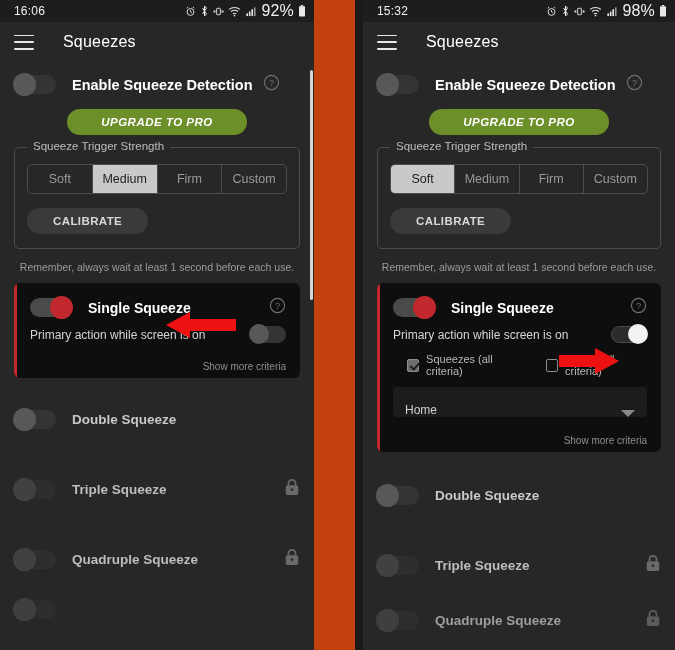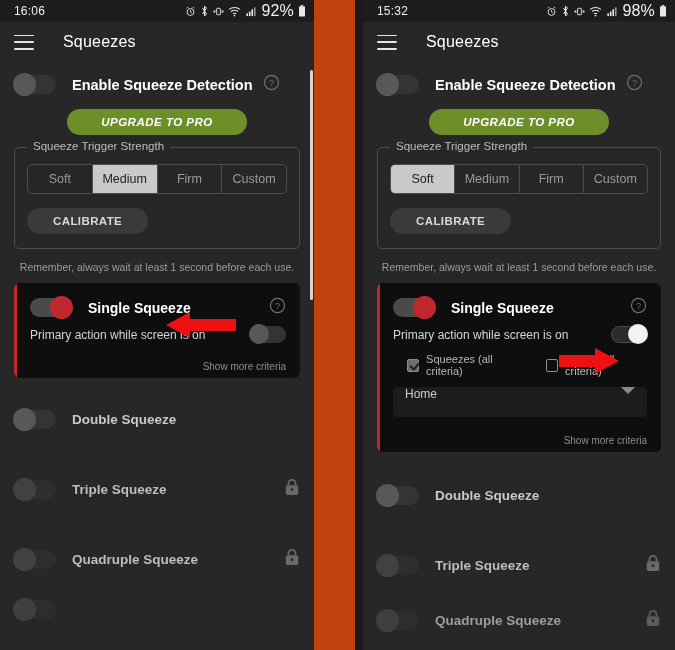--- a/index.html
+++ b/index.html
@@ -123,21 +123,21 @@
   .cbox .box { width:13px; height:13px; border:1.6px solid #8d8d8d; border-radius:2px; position:relative; }
   .cbox.checked .box { background:#6e6e6e; border-color:#8d8d8d; }
   .cbox.checked .box::after {
     content:""; position:absolute; left:3.5px; top:.5px; width:4px; height:8px;
     border:solid #1d1d1d; border-width:0 2px 2px 0; transform:rotate(42deg);
   }
   .cbox .ctext { color:#b8b8b8; font-size:11px; }
 
   .dropdown {
     margin-top:10px; background:#1c1c1c; border-radius:4px; height:30px;
-    display:flex; align-items:flex-start; padding: 0 12px; cursor:pointer;
+    display:flex; align-items:flex-end; padding: 0 12px; cursor:pointer;
   }
   .dropdown .dval { color:#d0d0d0; font-size:12px; }
   .dropdown .caret {
     margin-left:auto; width:0; height:0;
     border-left:7px solid transparent; border-right:7px solid transparent;
     border-top:7px solid #8a8a8a;
   }
 
   .showmore { text-align:right; color:#8e8e8e; font-size:10px; padding: 8px 14px 6px 15px; cursor:pointer; }
 

